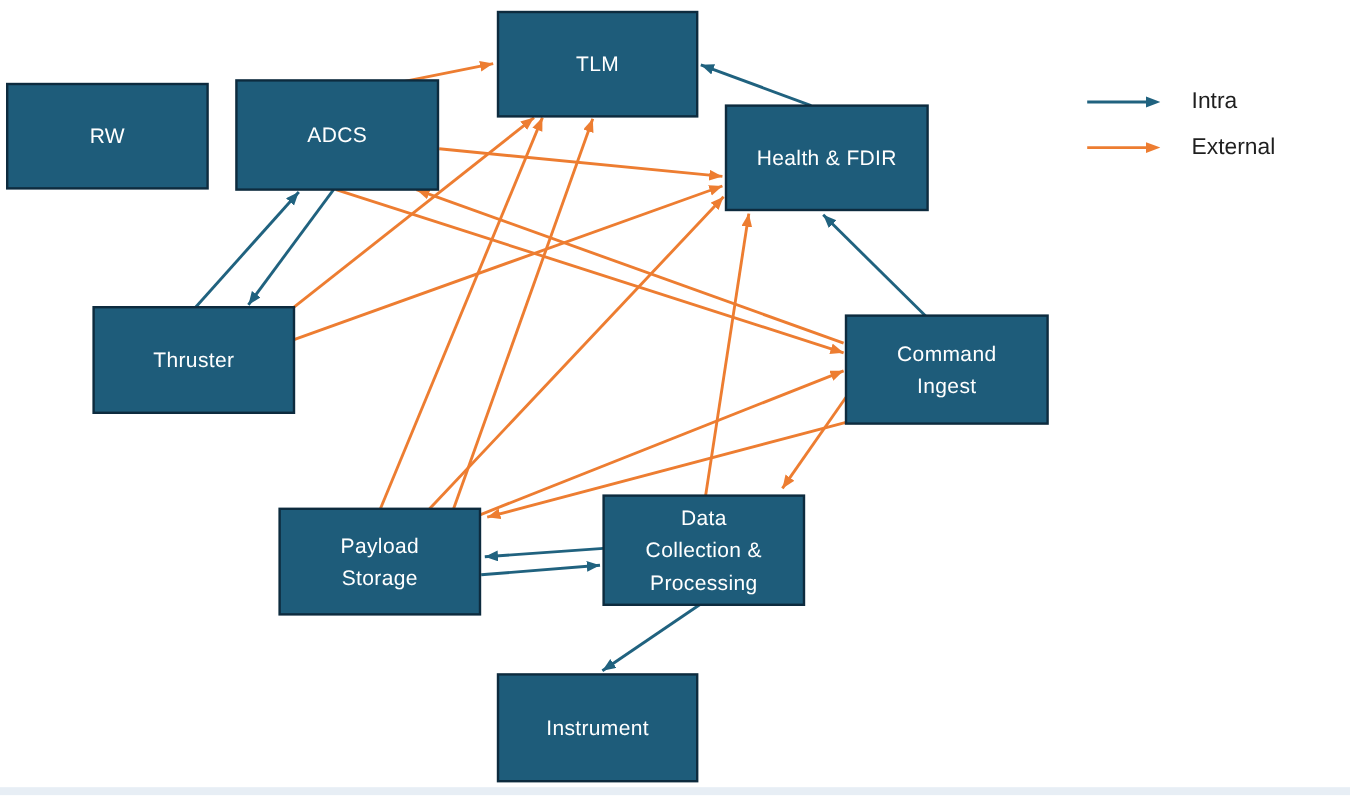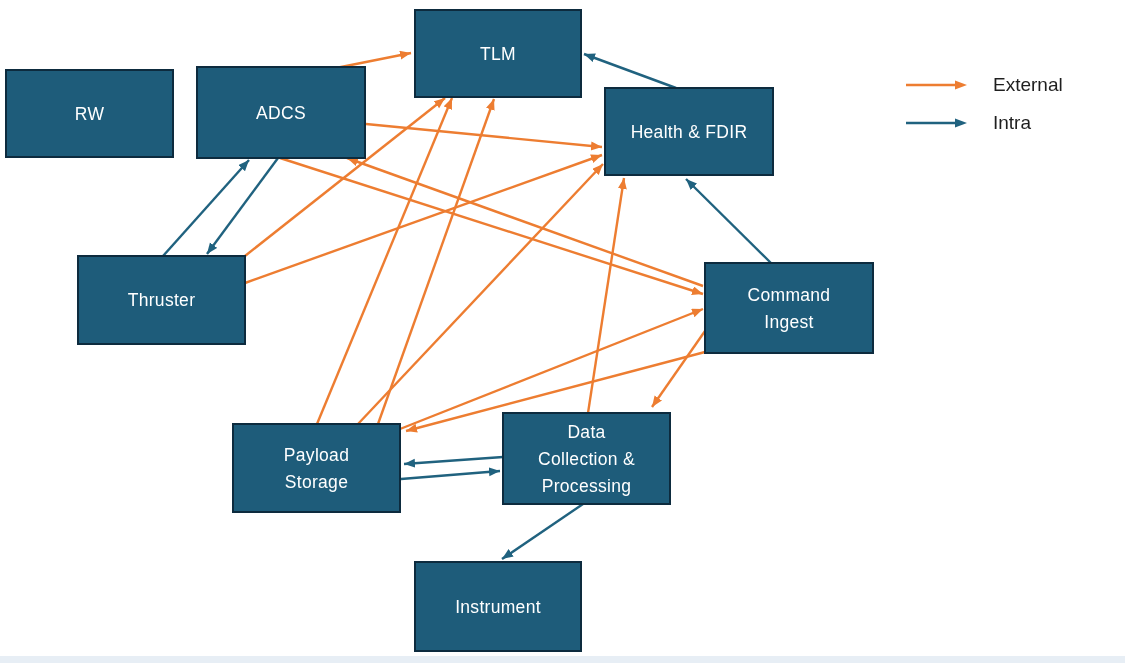--- a/index.html
+++ b/index.html
@@ -82,28 +82,28 @@
       </g>
       <g>
         <rect x="415" y="562" width="166" height="89" class="node-rect" fill="#1e5c7a" stroke="#0d2b3e"></rect>
         <text x="498" y="606.5" text-anchor="middle" class="node-label"><tspan x="498" y="606.5" dominant-baseline="central">Instrument</tspan></text>
       </g>
     </svg>
 
   <div class="legend">
     <div class="legend-row">
       <svg class="legend-swatch" viewBox="0 0 62 12">
+          <line x1="1" y1="6" x2="52" y2="6" stroke="#20627f" stroke-width="2.4"></line>
+           <path d="M62,6 L50,1.5 L50,10.5 z" fill="#20627f"></path>
+        </svg>
+      <span class="legend-label">Intra</span>
+    </div>
+    <div class="legend-row">
+      <svg class="legend-swatch" viewBox="0 0 62 12">
           <line x1="1" y1="6" x2="52" y2="6" stroke="#ed7d31" stroke-width="2.4"></line>
            <path d="M62,6 L50,1.5 L50,10.5 z" fill="#ed7d31"></path>
         </svg>
       <span class="legend-label">External</span>
-    </div>
-    <div class="legend-row">
-      <svg class="legend-swatch" viewBox="0 0 62 12">
-          <line x1="1" y1="6" x2="52" y2="6" stroke="#20627f" stroke-width="2.4"></line>
-           <path d="M62,6 L50,1.5 L50,10.5 z" fill="#20627f"></path>
-        </svg>
-      <span class="legend-label">Intra</span>
     </div>
   </div>
 
   <div class="footer-strip"></div>
 </div>
 
 </body></html>

